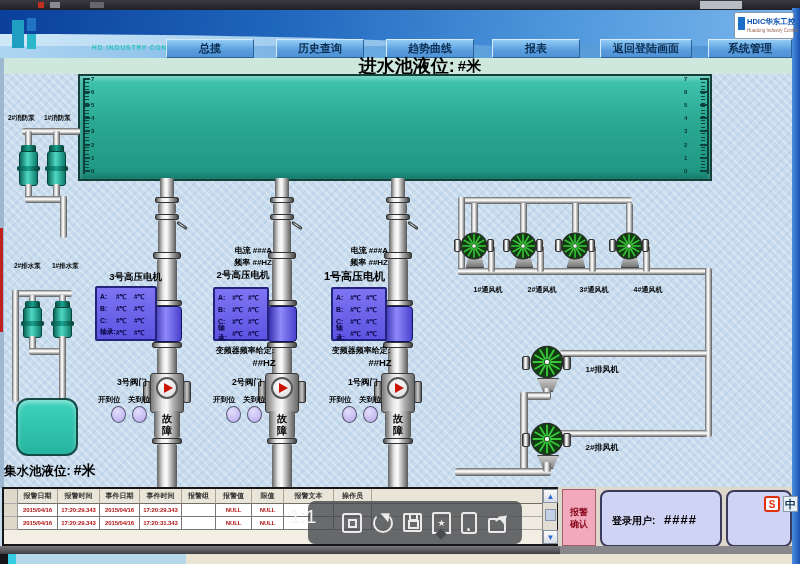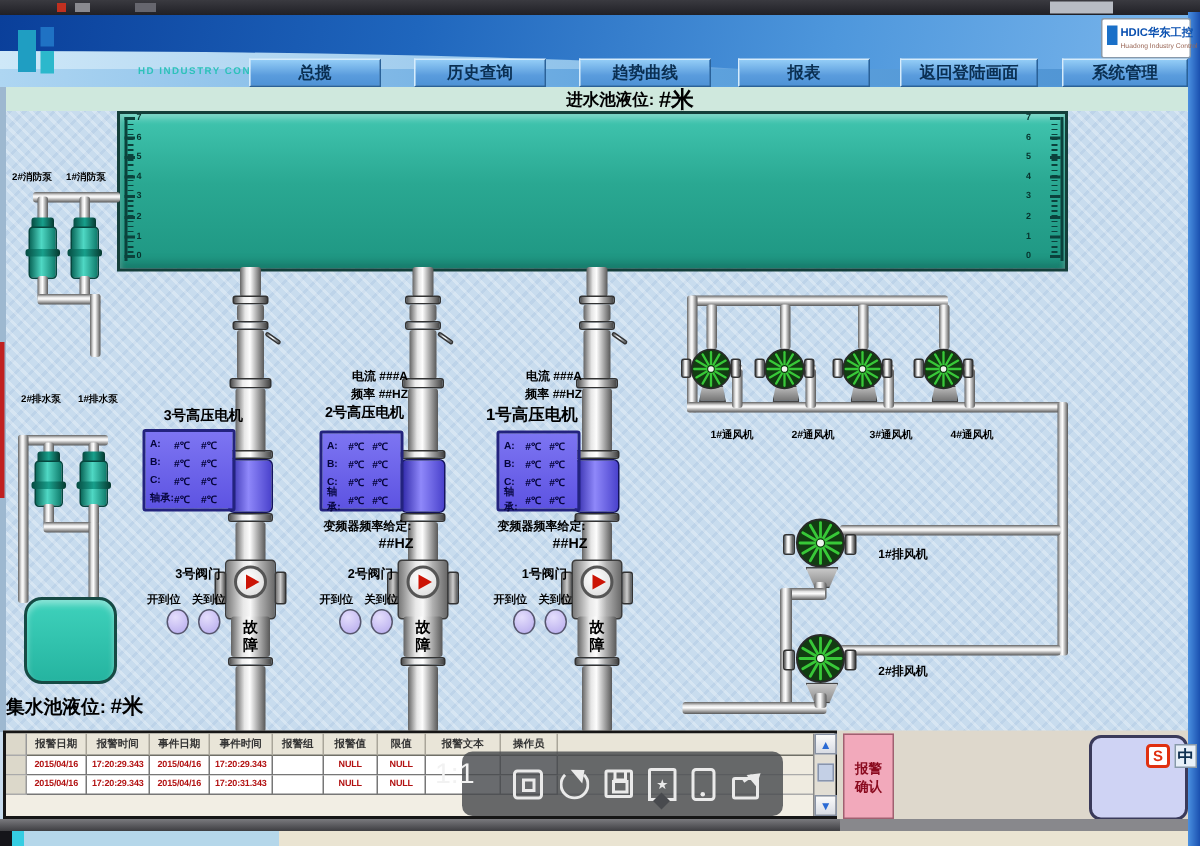--- a/index.html
+++ b/index.html
@@ -103,21 +103,21 @@
   <div class="abs navbtn" style="left:492px;top:39px;width:88px;height:19px;">报表</div>
   <div class="abs navbtn" style="left:600px;top:39px;width:92px;height:19px;">返回登陆画面</div>
   <div class="abs navbtn" style="left:708px;top:39px;width:84px;height:19px;">系统管理</div>
 
   <div class="abs tex" style="left:0;top:58px;width:792px;height:430px;"></div>
   <div class="abs" style="left:0;top:58px;width:4px;height:430px;background:#9db8d0;"></div>
   <div class="abs" style="left:0;top:228px;width:3px;height:104px;background:#c02020;"></div>
 
   <div class="abs" style="left:4px;top:58px;width:788px;height:16px;background:#cfe8dd;"></div>
   <div class="abs" style="left:290px;top:57px;width:220px;height:18px;display:flex;align-items:center;justify-content:center;gap:3px;">
-    <span class="lab" style="font-size:11px;margin-left:40px;">进水池液位:</span>
+    <span class="lab" style="font-size:18px;margin-left:40px;">进水池液位:</span>
     <span class="lab" style="font-size:15px;">#米</span>
   </div>
 
   <div class="abs" style="left:78px;top:74px;width:634px;height:107px;border:2px solid #143f3a;box-sizing:border-box;background:linear-gradient(180deg,#41c6b0 0%,#2aa892 45%,#1e9682 100%);box-shadow:inset 0 3px 4px rgba(255,255,255,.35), inset 0 -4px 6px rgba(0,40,35,.25);"></div>
 
   <div class="abs ruler" style="left:83px;top:78px;width:22px;height:98px;">
     <div class="rline"></div>
     <div class="rticks"></div>
     <i class="rmaj" style="top:0"></i>
       <i class="rmaj" style="top:13px"></i>
@@ -496,20 +496,24 @@
   </div>
 
   <div class="abs" style="left:542px;top:489px;width:15px;height:55px;background:#e2ded4;border-left:1px solid #888;box-sizing:border-box;">
     <div class="scbtn" style="position:absolute;left:0;top:0;width:15px;height:14px;">▲</div>
     <div class="abs" style="left:2px;top:20px;width:11px;height:12px;background:#c4d0e6;border:1px solid #8894ac;box-sizing:border-box;"></div>
     <div class="scbtn" style="position:absolute;left:0;bottom:0;width:15px;height:14px;">▼</div>
   </div>
 
   <div class="abs" style="left:558px;top:487px;width:234px;height:60px;background:#ded8cc;"></div>
   <div class="abs" style="left:562px;top:489px;width:34px;height:57px;background:#f2a9bb;border:1px solid #a06070;box-sizing:border-box;display:flex;align-items:center;justify-content:center;text-align:center;font-size:9px;font-weight:bold;color:#8a0a1e;line-height:12px;cursor:pointer;padding:0 4px;">报警确认</div>
+  <div class="abs" style="left:600px;top:490px;width:122px;height:57px;background:#cfd3f4;border:2px solid #3a3a5a;border-radius:8px;box-sizing:border-box;">
+    <span class="abs lab" style="left:10px;top:22px;font-size:10px;">登录用户:</span>
+    <span class="abs lab" style="left:62px;top:20px;font-size:13px;letter-spacing:1px;">####</span>
+  </div>
   <div class="abs" style="left:726px;top:490px;width:66px;height:57px;background:#cfd3f4;border:2px solid #3a3a5a;border-radius:8px;box-sizing:border-box;"></div>
 
   <div class="abs" style="left:764px;top:496px;width:16px;height:16px;background:#fff;border:2px solid #e03010;border-radius:3px;box-sizing:border-box;display:flex;align-items:center;justify-content:center;font-size:10px;font-weight:bold;color:#e03010;z-index:40;cursor:pointer;">S</div>
   <div class="abs" style="left:783px;top:496px;width:15px;height:16px;background:#e8f0f8;border:1px solid #8899aa;box-sizing:border-box;display:flex;align-items:center;justify-content:center;font-size:11px;font-weight:bold;color:#103050;z-index:40;cursor:pointer;">中</div>
 
   <div class="abs" style="left:0;top:546px;width:560px;height:8px;background:linear-gradient(180deg,#7a7a7e,#3e3e42);"></div>
   <div class="abs" style="left:560px;top:546px;width:232px;height:8px;background:#88888c;"></div>
   <div class="abs" style="left:0;top:554px;width:8px;height:10px;background:#15151a;"></div>
   <div class="abs" style="left:8px;top:554px;width:8px;height:10px;background:#35cde2;"></div>
   <div class="abs" style="left:16px;top:554px;width:170px;height:10px;background:#b5d7ea;"></div>

